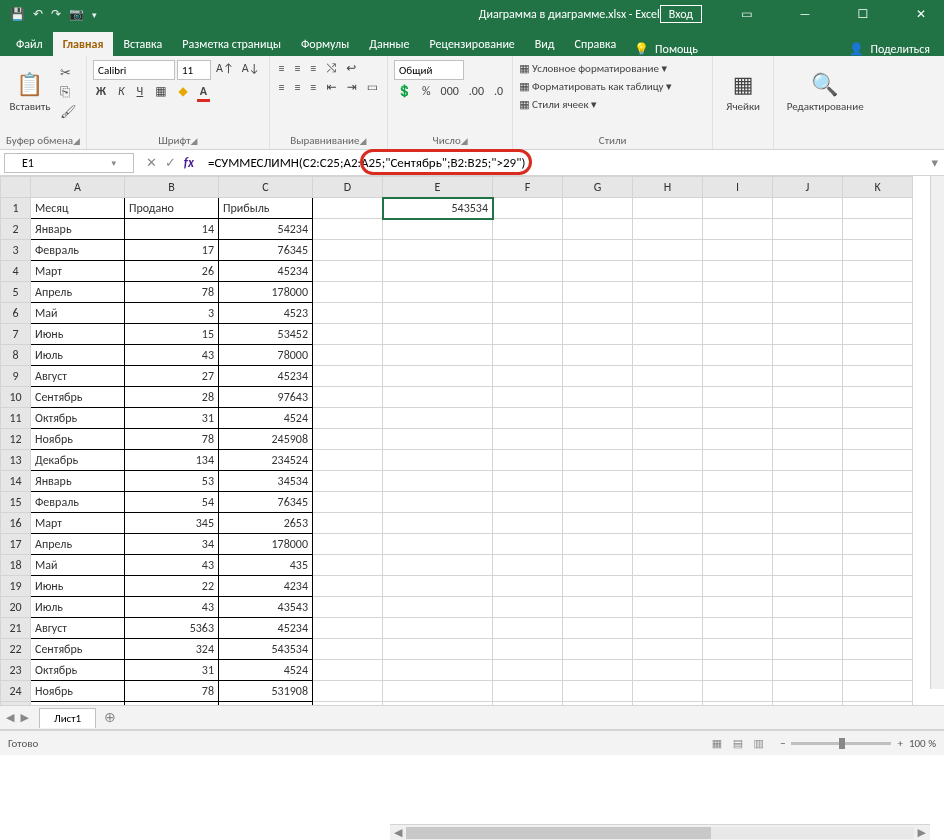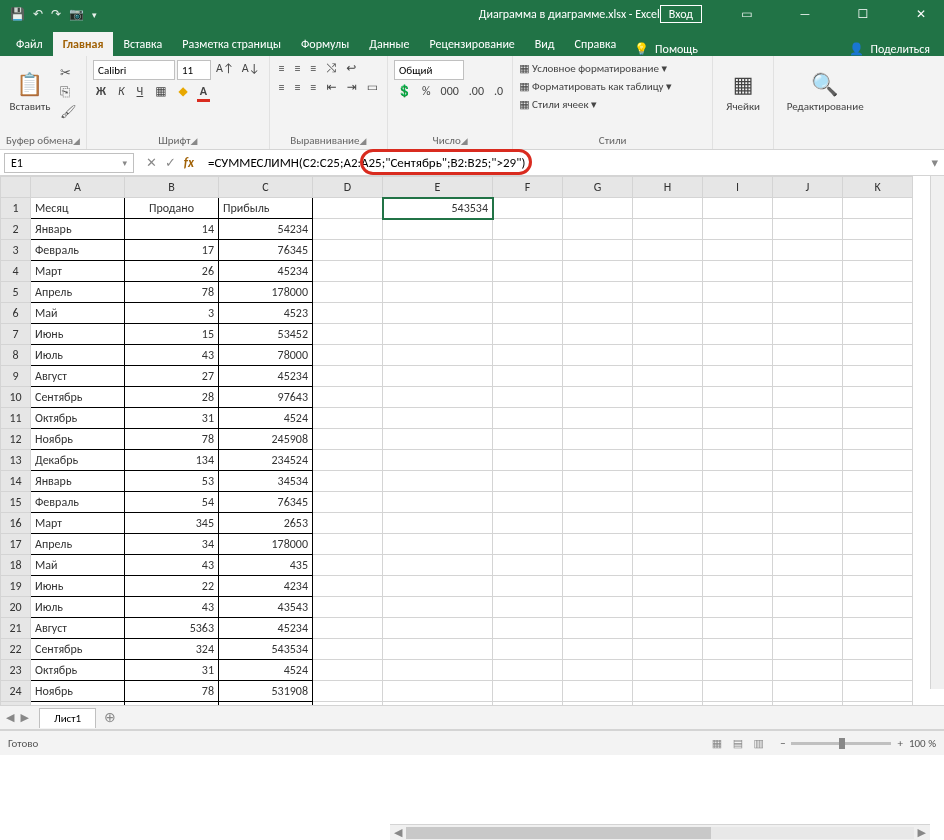--- a/index.html
+++ b/index.html
@@ -30,23 +30,23 @@
 .bigbtn { display: flex; flex-direction: column; align-items: center; justify-content: center; width: 48px; height: 64px; font-size: 11px; gap: 2px; }
 .bigbtn .ic { font-size: 22px; }
 .stackcol { display: flex; flex-direction: column; gap: 2px; justify-content: center; height: 64px; }
 .stackcol span, .stackcol button { font-size: 13px; color: #555; border: none; background: none; text-align: left; padding: 1px 2px; }
 .combo { border: 1px solid #c0c0c0; background: #fff; font-size: 11px; padding: 1px 4px; height: 20px; }
 .smallbtn { font-size: 12px; color: #444; padding: 1px 3px; }
 .stylesrow { padding: 2px 0; white-space: nowrap; }
 
 
 .fbar-row { display: flex; align-items: center; border-bottom: 1px solid #d4d4d4; height: 26px; font-size: 13px; }
-.namebox { width: 130px; border: 1px solid #c0c0c0; margin: 2px 4px; padding: 2px 6px; font-size: 12px; display: flex; justify-content: space-between; align-items: center; }
+.namebox { width: 130px; border: 1px solid #c0c0c0; margin: 2px 4px; padding: 2px 17px; font-size: 12px; display: flex; justify-content: space-between; align-items: center; }
 .fbar-btns { display: flex; gap: 8px; padding: 0 8px; color: #888; font-size: 13px; }
-.fbar-btns .fx { font-style: italic; font-weight: bold; color: #a16207; }
+.fbar-btns .fx { font-style: italic; font-weight: bold; color: #4c1d95; }
 .formula { flex: 1; padding: 2px 6px; font-size: 13px; position: relative; white-space: nowrap; }
 .formula .highlight { position: absolute; border: 3px solid #d92b1f; border-radius: 14px; height: 26px; top: -4px; pointer-events: none; }
 
 
 .grid-wrap { position: relative; height: 530px; overflow: hidden; border-bottom: 1px solid #d4d4d4; }
 .grid { border-collapse: collapse; font-size: 12px; color: #333; }
 .grid th, .grid td { border: 1px solid #d4d4d4; height: 21px; padding: 0 4px; }
 .grid th { background: #e6e6e6; font-weight: normal; color: #333; text-align: center; }
 .grid .rowhead { background: #e6e6e6; text-align: center; width: 30px; }
 .grid .corner { background: #e6e6e6; width: 30px; }
@@ -265,21 +265,21 @@
           <th class="colF">F</th>
           <th class="colG">G</th>
           <th class="colH">H</th>
           <th class="colI">I</th>
           <th class="colJ">J</th>
           <th class="colK">K</th>
         </tr>
         <tr>
           <th class="rowhead">1</th>
 <td class="colA blackborder">Месяц</td>
-<td class="colB blackborder" style="text-align:center">Продано</td>
+<td class="colB blackborder" style="text-align:left">Продано</td>
 <td class="colC blackborder" style="text-align:left">Прибыль</td>
 <td class="colD"></td>
 <td class="colE selected-cell">543534</td>
           <td class="colF"></td>
           <td class="colG"></td>
           <td class="colH"></td>
           <td class="colI"></td>
           <td class="colJ"></td>
           <td class="colK"></td>
         </tr>

